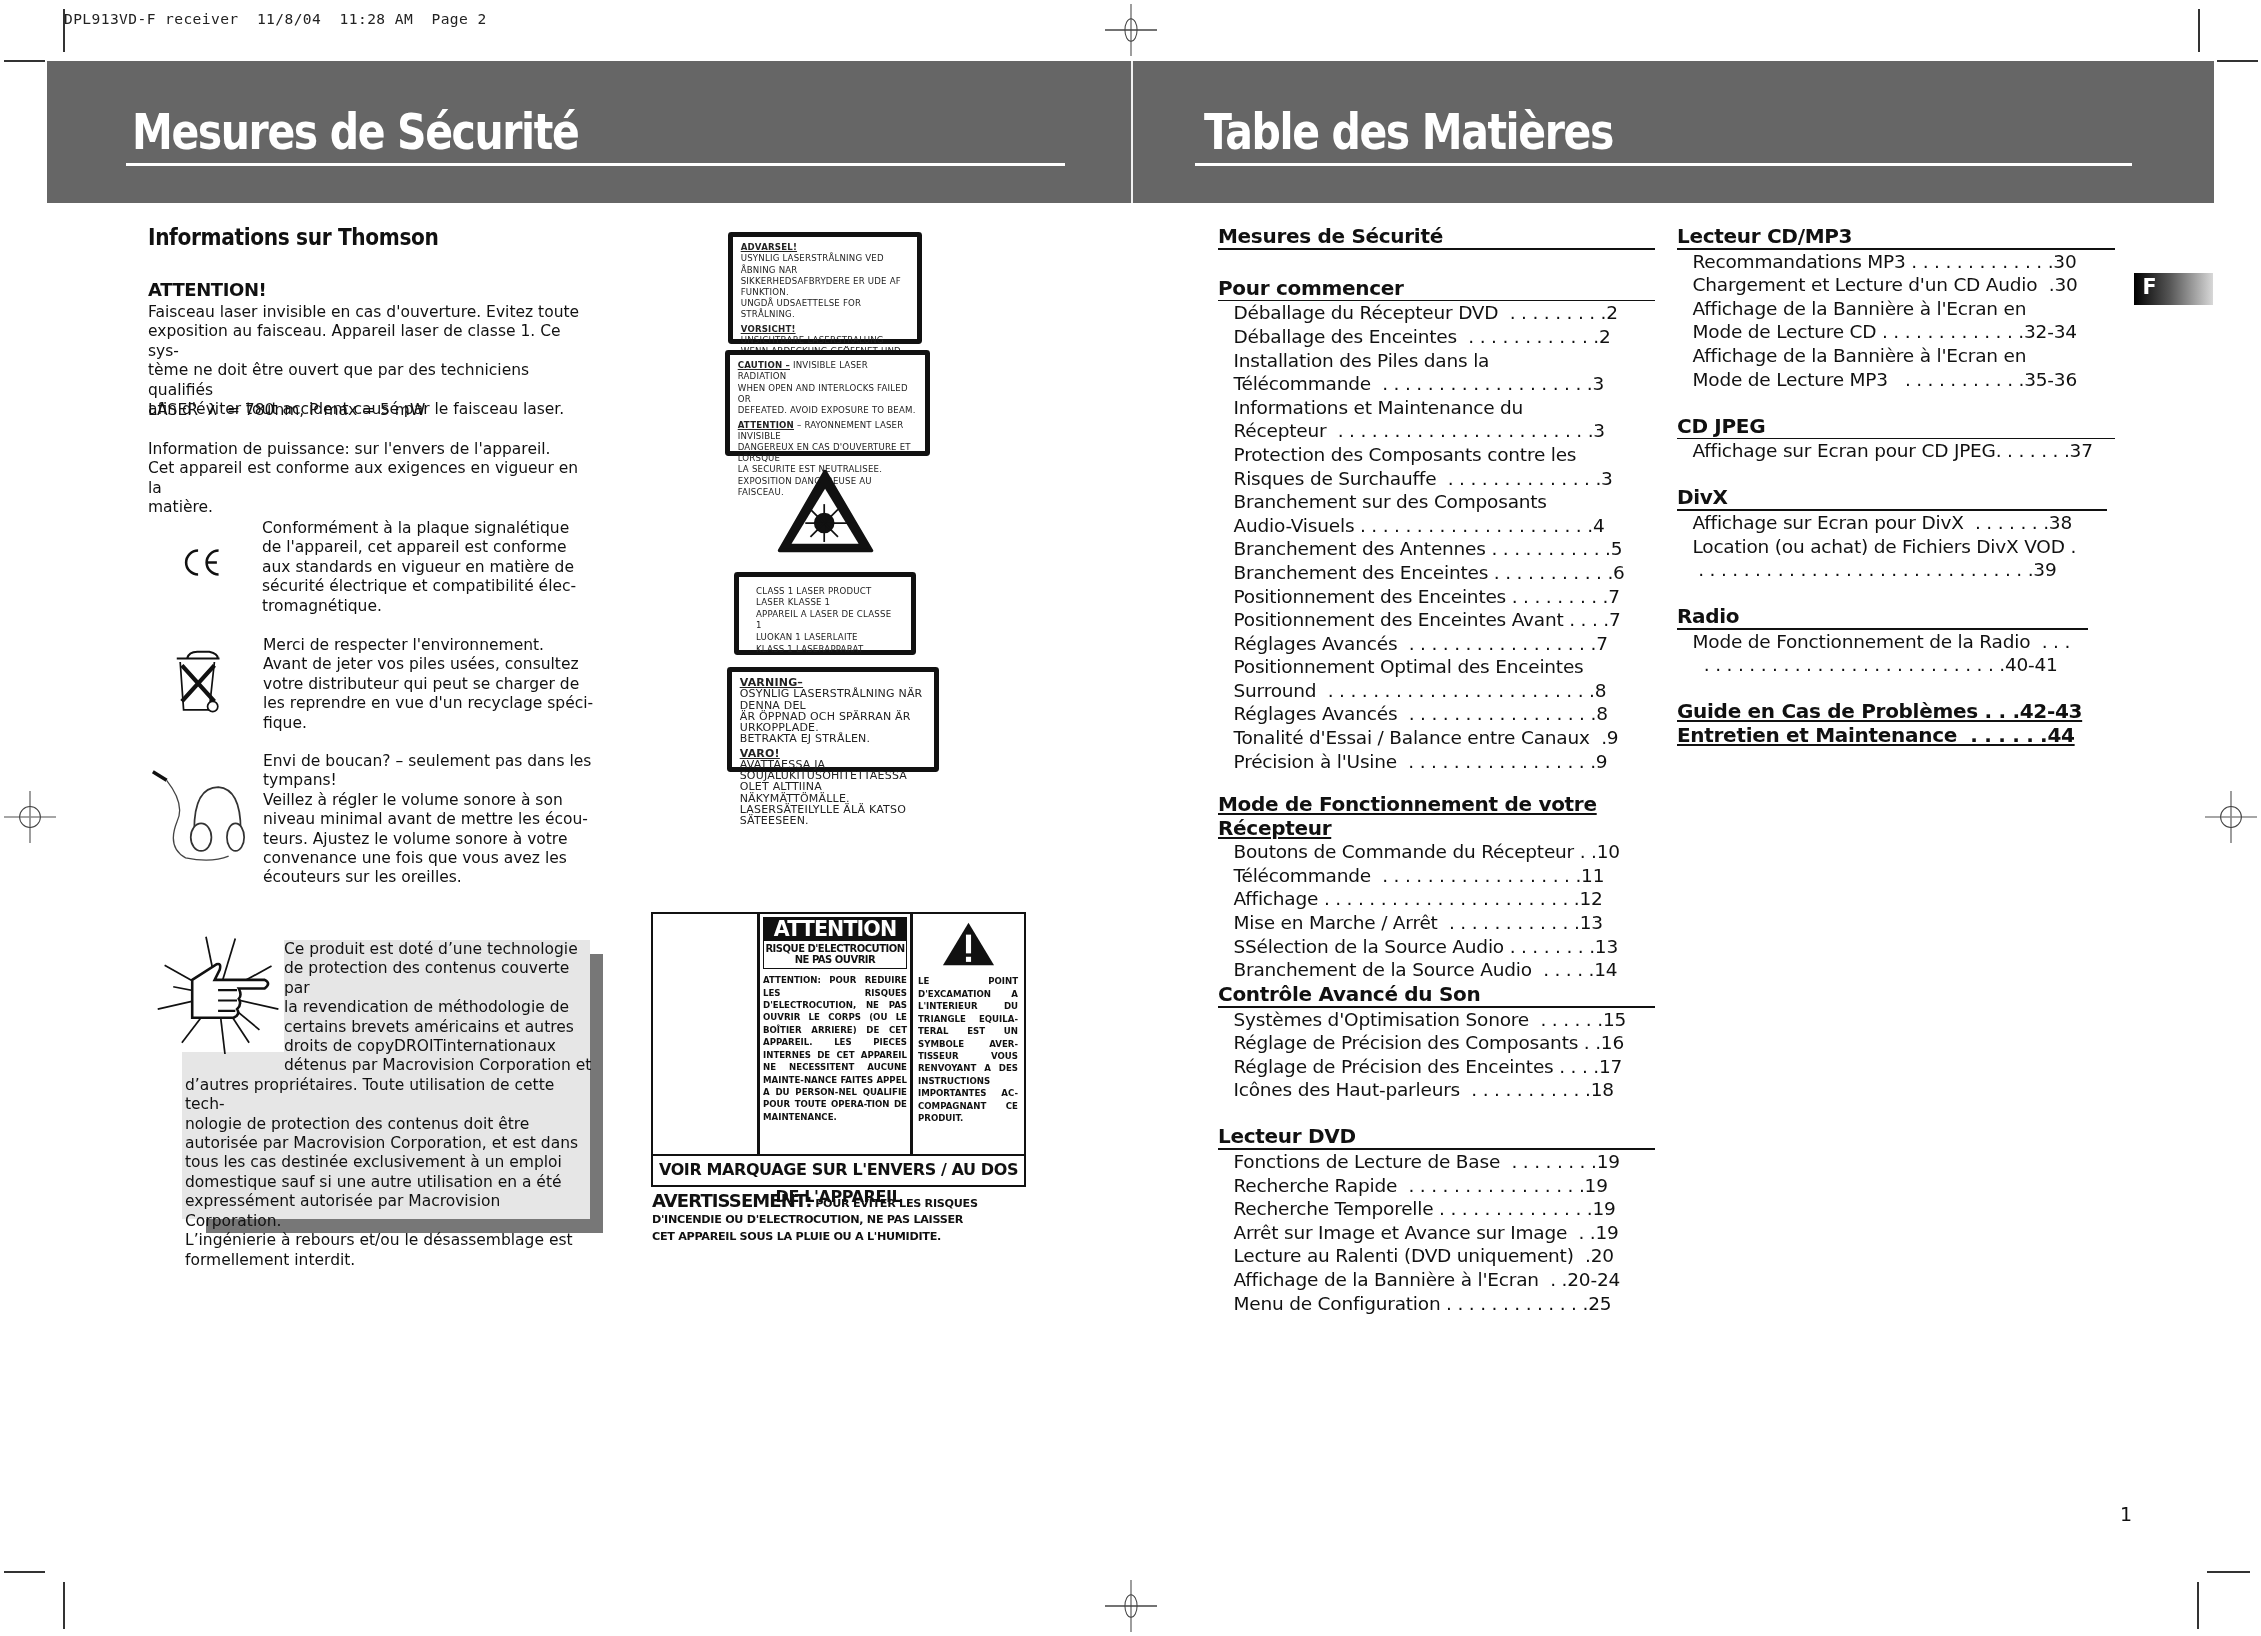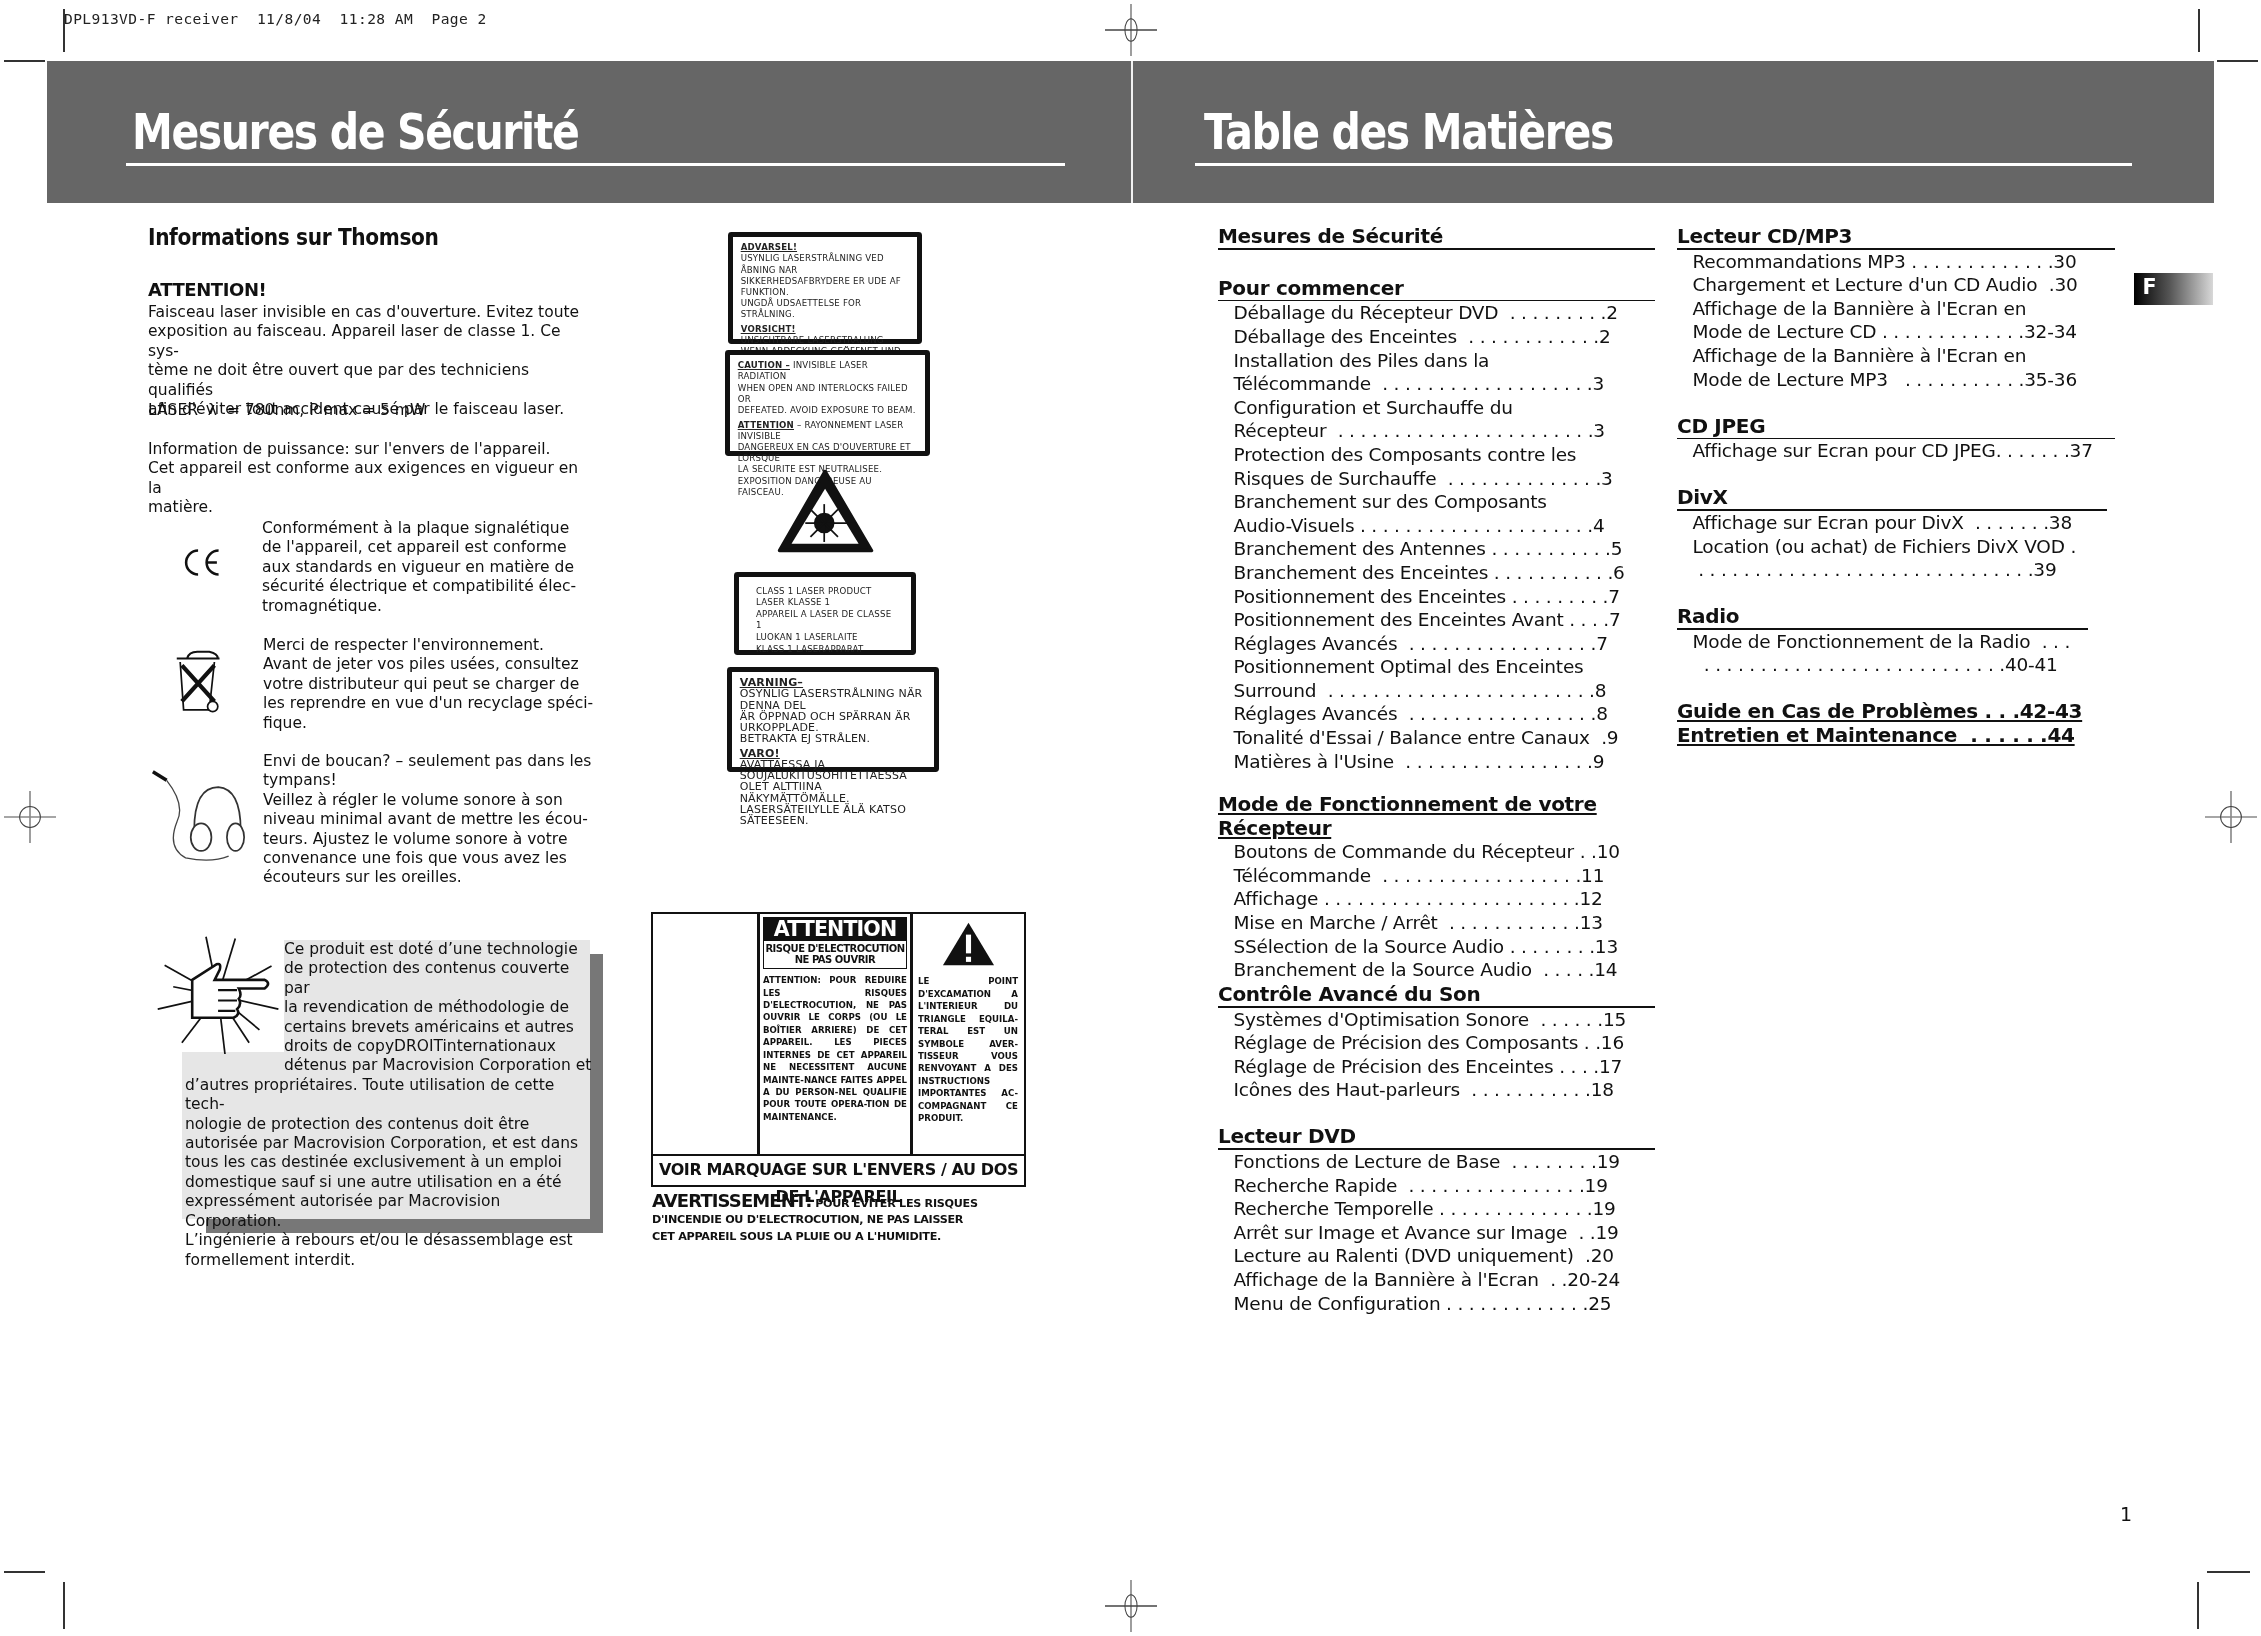--- a/index.html
+++ b/index.html
@@ -259,36 +259,36 @@
   <div class="toc-h">Mesures de Sécurité</div>
   <div class="toc-rule"></div>
 
   <div class="toc-h" style="margin-top:26px;">Pour commencer</div>
   <div class="toc-rule"></div>
   <div style="padding-left:15.5px;">
     <div class="toc-item">Déballage du Récepteur DVD  . . . . . . . . .2</div>
     <div class="toc-item">Déballage des Enceintes  . . . . . . . . . . . .2</div>
     <div class="toc-item">Installation des Piles dans la</div>
     <div class="toc-item">Télécommande  . . . . . . . . . . . . . . . . . . .3</div>
-    <div class="toc-item">Configuration et Surchauffe du</div>
+    <div class="toc-item">Informations et Maintenance du</div>
     <div class="toc-item">Récepteur  . . . . . . . . . . . . . . . . . . . . . . .3</div>
     <div class="toc-item">Protection des Composants contre les</div>
     <div class="toc-item">Risques de Surchauffe  . . . . . . . . . . . . . .3</div>
     <div class="toc-item">Branchement sur des Composants</div>
     <div class="toc-item">Audio-Visuels . . . . . . . . . . . . . . . . . . . . .4</div>
     <div class="toc-item">Branchement des Antennes . . . . . . . . . . .5</div>
     <div class="toc-item">Branchement des Enceintes . . . . . . . . . . .6</div>
     <div class="toc-item">Positionnement des Enceintes . . . . . . . . .7</div>
     <div class="toc-item">Positionnement des Enceintes Avant . . . .7</div>
     <div class="toc-item">Réglages Avancés  . . . . . . . . . . . . . . . . .7</div>
     <div class="toc-item">Positionnement Optimal des Enceintes</div>
     <div class="toc-item">Surround  . . . . . . . . . . . . . . . . . . . . . . . .8</div>
     <div class="toc-item">Réglages Avancés  . . . . . . . . . . . . . . . . .8</div>
     <div class="toc-item">Tonalité d'Essai / Balance entre Canaux  .9</div>
-    <div class="toc-item">Matières à l'Usine  . . . . . . . . . . . . . . . . .9</div>
+    <div class="toc-item">Précision à l'Usine  . . . . . . . . . . . . . . . . .9</div>
   </div>
 
   <div style="margin-top:19px;">
     <div class="toc-h u">Mode de Fonctionnement de votre</div>
     <div class="toc-h u">Récepteur</div>
   </div>
   <div style="padding-left:15.5px;">
     <div class="toc-item">Boutons de Commande du Récepteur . .10</div>
     <div class="toc-item">Télécommande  . . . . . . . . . . . . . . . . . .11</div>
     <div class="toc-item">Affichage . . . . . . . . . . . . . . . . . . . . . . .12</div>

